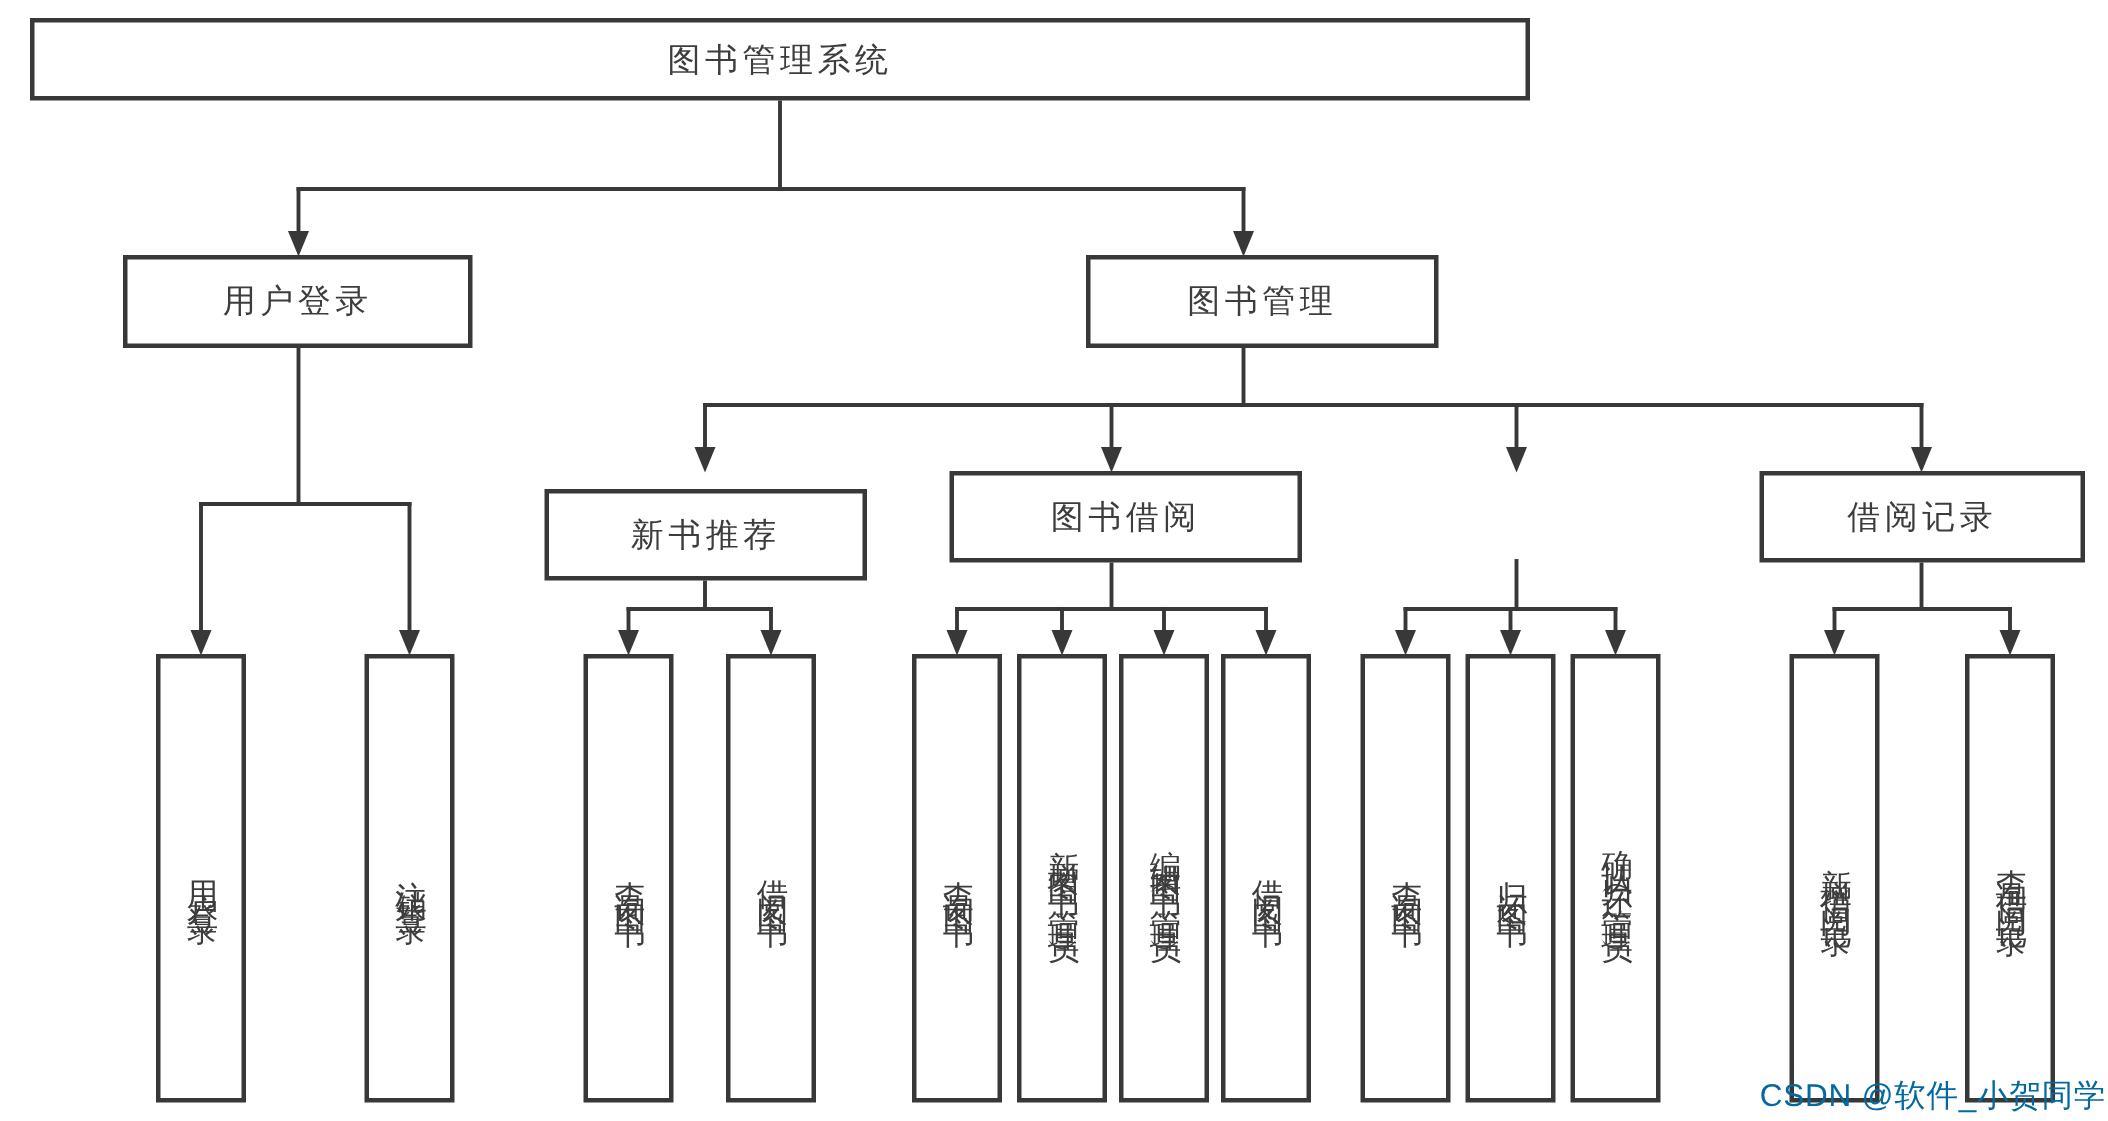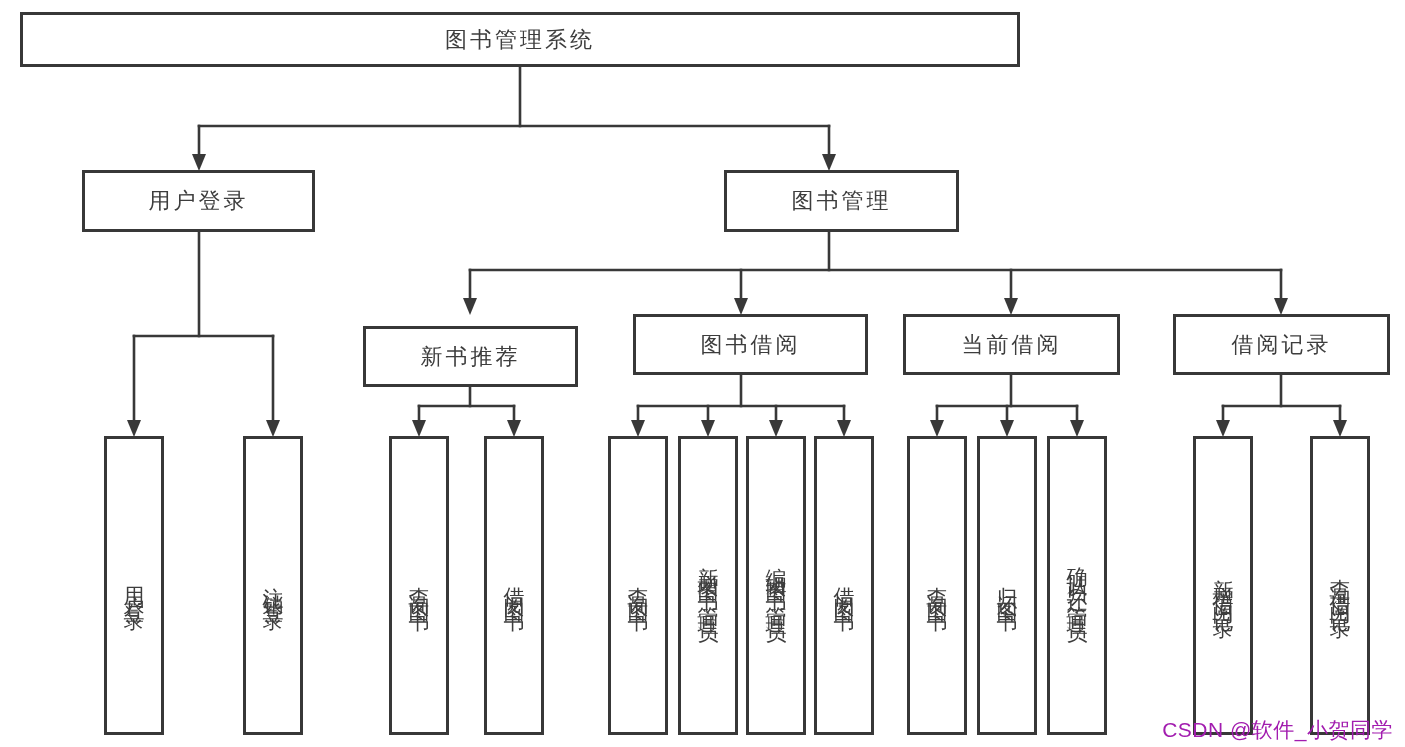--- a/index.html
+++ b/index.html
@@ -41,25 +41,25 @@
     text-orientation: mixed;
     text-align: center;
     line-height: 54px;
     font-size: 21px;
     letter-spacing: 8px;
     color: #3d3d3d;
     z-index: 2;
   }
   #watermark {
     position: absolute;
-    right: 12px;
+    right: 1px;
     top: 716px;
     font-size: 21px;
     letter-spacing: 0.5px;
-    color: #a21caf;
+    color: #0369a1;
     z-index: 10;
     white-space: nowrap;
   }
   line { stroke: #383838; stroke-width: 2.6; stroke-linecap: square; }
   polygon { fill: #383838; }
 </style>
 </head>
 <body>
 
 <div id="canvas">
@@ -140,21 +140,20 @@
     </g>
   </svg>
 
   <div class="hbox" style="left:20px; top:12px; width:1000px; height:55px;">图书管理系统</div>
 
   <div class="hbox" style="left:82px; top:170px; width:233px; height:62px;">用户登录</div>
   <div class="hbox" style="left:712px; top:170px; width:235px; height:62px;margin-left:12px;">图书管理</div>
 
   <div class="hbox" style="left:363px; top:326px; width:215px; height:61px;">新书推荐</div>
   <div class="hbox" style="left:633px; top:314px; width:235px; height:61px;">图书借阅</div>
-  <div class="hbox" style="left:903px; top:314px; width:217px; height:61px;">当前借阅</div>
   <div class="hbox" style="left:1173px; top:314px; width:217px; height:61px;">借阅记录</div>
 
   <div class="vbox" style="left:104px;">用户登录</div>
   <div class="vbox" style="left:243px;">注销登录</div>
 
   <div class="vbox" style="left:389px;">查询图书</div>
   <div class="vbox" style="left:484px;">借阅图书</div>
 
   <div class="vbox" style="left:608px;">查询图书</div>
   <div class="vbox" style="left:678px;">新增图书（管理员）</div>

